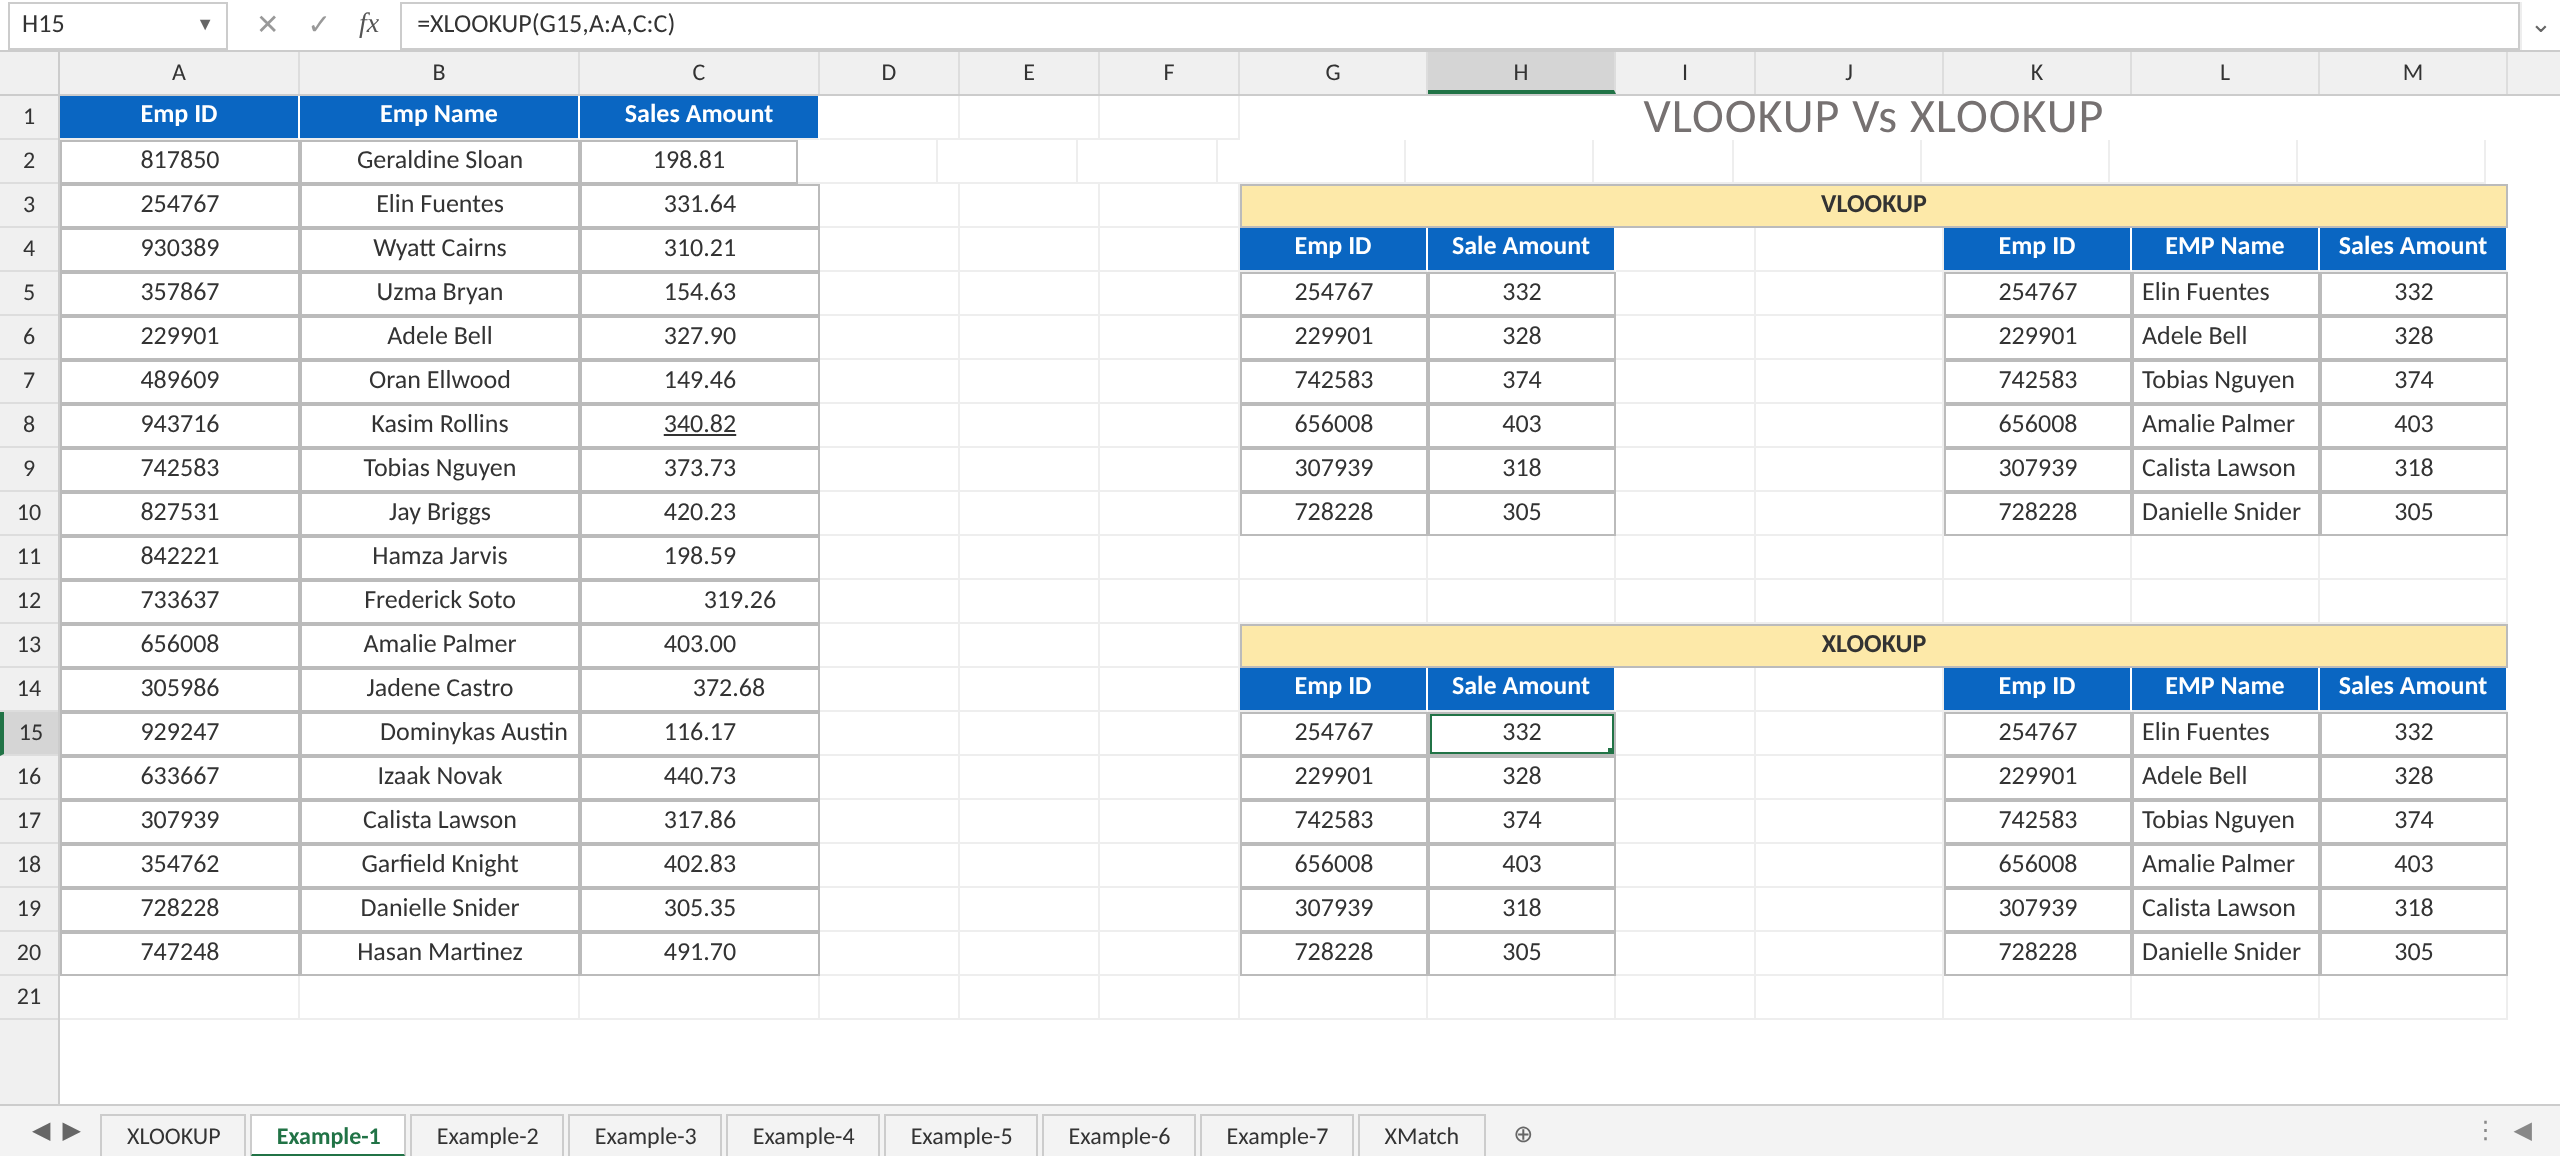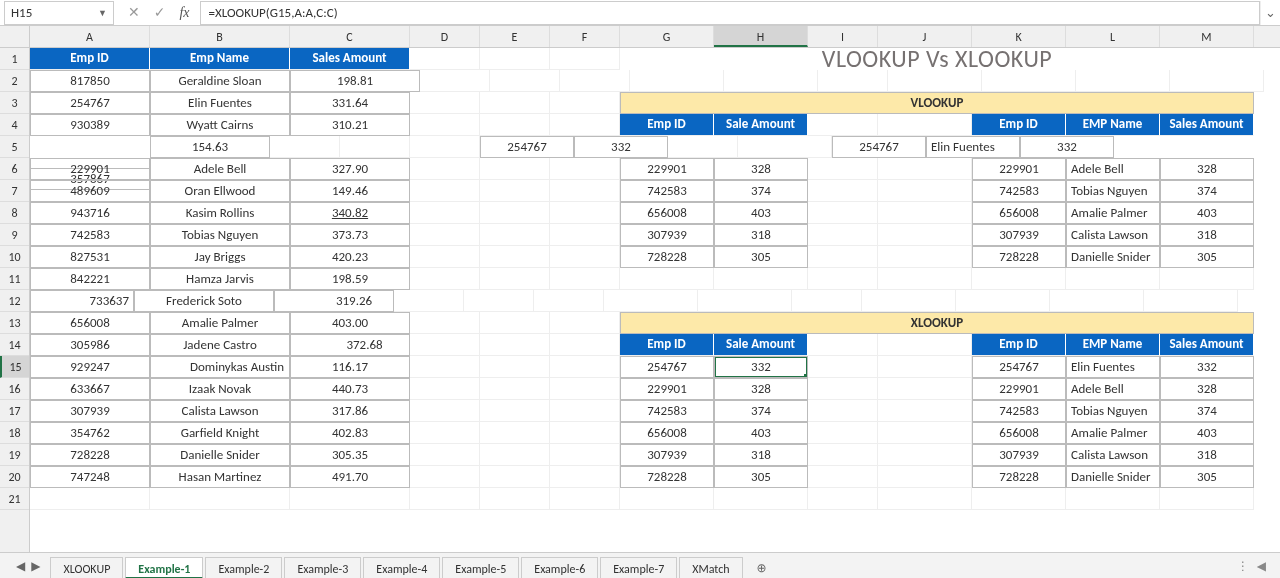--- a/index.html
+++ b/index.html
@@ -120,21 +120,21 @@
             <div class="cell hd" style="width: 140px;">Emp Name</div>
             <div class="cell hd" style="width: 120px;">Sales Amount</div>
             <div class="cell" style="width: 70px;"></div>
             <div class="cell" style="width: 70px;"></div>
             <div class="cell" style="width: 70px;"></div>
             <div class="cell title-big" style="width: 634px; font-size: 24px; text-align: center; border: none; line-height: 22px;">VLOOKUP Vs XLOOKUP</div>
           </div>
           <div class="row">
             <div class="cell c bord" style="width: 120px;">817850</div>
             <div class="cell c bord" style="width: 140px;">Geraldine Sloan</div>
-            <div class="cell c bord" style="width: 130px;">198.81</div>
+            <div class="cell c bord" style="width: 109px;">198.81</div>
             <div class="cell" style="width: 70px;"></div>
             <div class="cell" style="width: 70px;"></div>
             <div class="cell" style="width: 70px;"></div>
             <div class="cell" style="width: 94px;"></div>
             <div class="cell" style="width: 94px;"></div>
             <div class="cell" style="width: 70px;"></div>
             <div class="cell" style="width: 94px;"></div>
             <div class="cell" style="width: 94px;"></div>
             <div class="cell" style="width: 94px;"></div>
             <div class="cell" style="width: 94px;"></div>
@@ -157,21 +157,22 @@
             <div class="cell" style="width: 70px;"></div>
             <div class="cell hd" style="width: 94px;">Emp ID</div>
             <div class="cell hd" style="width: 94px;">Sale Amount</div>
             <div class="cell" style="width: 70px;"></div>
             <div class="cell" style="width: 94px;"></div>
             <div class="cell hd" style="width: 94px;">Emp ID</div>
             <div class="cell hd" style="width: 94px;">EMP Name</div>
             <div class="cell hd" style="width: 94px;">Sales Amount</div>
           </div>
           <div class="row">
-            <div class="cell c bord" style="width: 120px; margin-top: 32px;">357867</div>
+            <div class="cell c bord" style="width: 120px;">357867</div>
+            <div class="cell c bord" style="width: 140px;">Uzma Bryan</div>
             <div class="cell c bord" style="width: 120px;">154.63</div>
             <div class="cell" style="width: 70px;"></div>
             <div class="cell" style="width: 70px;"></div>
             <div class="cell" style="width: 70px;"></div>
             <div class="cell c bord" style="width: 94px;">254767</div>
             <div class="cell c bord" style="width: 94px;">332</div>
             <div class="cell" style="width: 70px;"></div>
             <div class="cell" style="width: 94px;"></div>
             <div class="cell c bord" style="width: 94px;">254767</div>
             <div class="cell bord" style="width: 94px;">Elin Fuentes</div>
@@ -261,21 +262,21 @@
             <div class="cell" style="width: 70px;"></div>
             <div class="cell" style="width: 94px;"></div>
             <div class="cell" style="width: 94px;"></div>
             <div class="cell" style="width: 70px;"></div>
             <div class="cell" style="width: 94px;"></div>
             <div class="cell" style="width: 94px;"></div>
             <div class="cell" style="width: 94px;"></div>
             <div class="cell" style="width: 94px;"></div>
           </div>
           <div class="row">
-            <div class="cell c bord" style="width: 104px; text-align: right;">733637</div>
+            <div class="cell c bord" style="width: 120px;">733637</div>
             <div class="cell c bord" style="width: 140px;">Frederick Soto</div>
             <div class="cell c bord" style="width: 120px; padding-left: 44px;">319.26</div>
             <div class="cell" style="width: 70px;"></div>
             <div class="cell" style="width: 70px;"></div>
             <div class="cell" style="width: 70px;"></div>
             <div class="cell" style="width: 94px;"></div>
             <div class="cell" style="width: 94px;"></div>
             <div class="cell" style="width: 70px;"></div>
             <div class="cell" style="width: 94px;"></div>
             <div class="cell" style="width: 94px;"></div>

